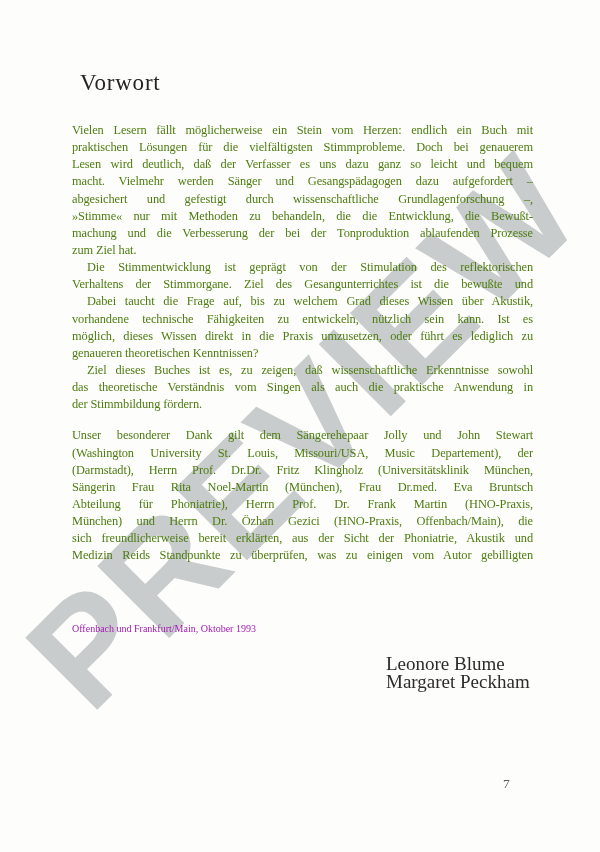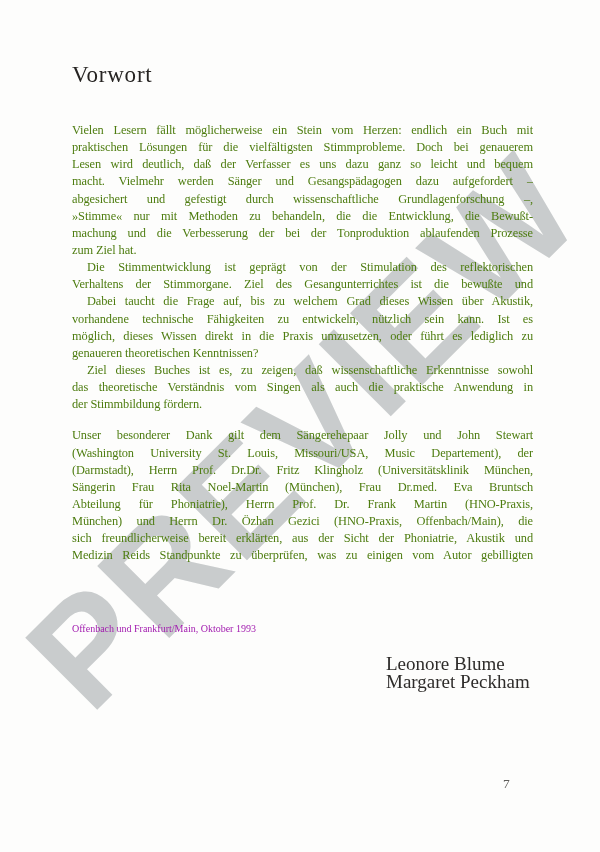--- a/index.html
+++ b/index.html
@@ -16,21 +16,21 @@
   .watermark {
     position: absolute; left: 303px; top: 432px; z-index: 0;
     transform: translate(-50%, -50%) rotate(-45deg);
     font-family: "Liberation Sans", sans-serif;
     font-weight: 700; font-size: 148px; letter-spacing: 3px;
     white-space: nowrap; user-select: none;
   }
   .heading {
     position: absolute; left: 72px; top: 62px; z-index: 1;
     font-size: 23px; font-weight: 400; letter-spacing: 0.8px;
-    color: #262422; margin: 0;
+    color: #262422; margin: 8px;
   }
   .body-text {
     position: absolute; left: 72px; top: 122px; width: 461px; z-index: 1;
     font-size: 12.4px; line-height: 17.15px; letter-spacing: -0.1px;
     color: #4d7c0f;
   }
   .para { margin: 0; }
   .para.gap { margin-top: 14px; }
   .line {
     text-align: justify; text-align-last: justify;

